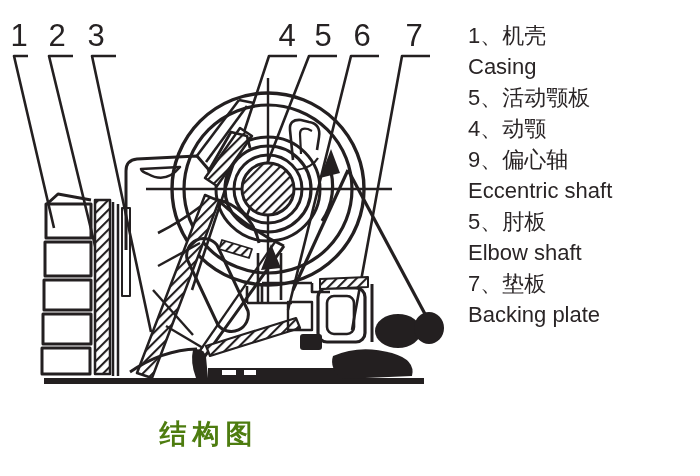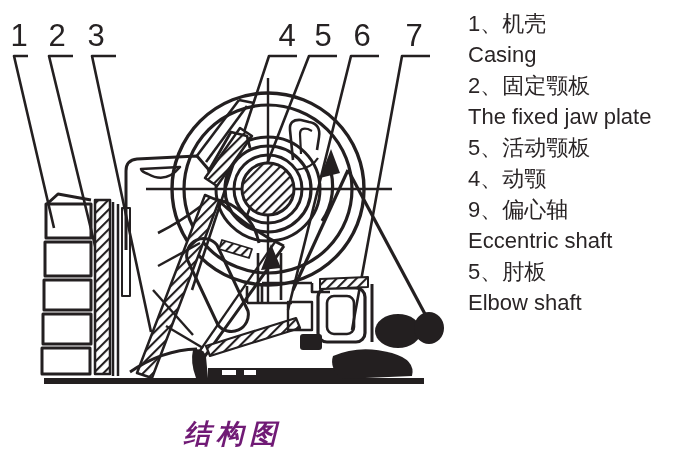--- a/index.html
+++ b/index.html
@@ -8,24 +8,24 @@
     font-family:"Liberation Sans","DejaVu Sans",sans-serif;color:#262223;
   }
   .diagram-svg{position:absolute;left:0;top:0;}
   .callout{
     position:absolute;top:20px;width:26px;text-align:center;
     font-size:31px;font-weight:400;color:#262223;line-height:1;
   }
   .co-1{left:6px;}  .co-2{left:44px;}  .co-3{left:83px;}
   .co-4{left:274px;}.co-5{left:310px;} .co-6{left:349px;} .co-7{left:401px;}
   .caption{
-    position:absolute;left:148px;top:416px;width:170px;text-align:center;
-    font-size:27px;font-weight:700;letter-spacing:6px;color:#701a75;font-style:italic;
+    position:absolute;left:124px;top:416px;width:170px;text-align:center;
+    font-size:27px;font-weight:700;letter-spacing:6px;color:#4d7c0f;
   }
-  .legend{position:absolute;left:468px;top:8px;width:230px;}
+  .legend{position:absolute;left:468px;top:20px;width:230px;}
   .legend-line{
     height:31px;display:flex;align-items:center;
     font-size:22px;color:#2a2526;white-space:nowrap;
   }
 </style>
 </head>
 <body>
 
 <div class="stage">
 
@@ -158,31 +158,31 @@
   <div class="callout co-7">7</div>
 
   <div class="caption">结构图</div>
 
   <div class="legend">
     <div>
       <div class="legend-line">1、机壳</div>
       <div class="legend-line">Casing</div>
     </div>
     <div>
-      <div class="legend-line">2、固定颚板</div>
-      <div class="legend-line">The fixed jaw plate</div>
-    </div>
-    <div>
       <div class="legend-line">5、活动颚板</div>
     </div>
     <div>
       <div class="legend-line">4、动颚</div>
     </div>
     <div>
       <div class="legend-line">9、偏心轴</div>
       <div class="legend-line">Eccentric shaft</div>
     </div>
     <div>
       <div class="legend-line">5、肘板</div>
       <div class="legend-line">Elbow shaft</div>
     </div>
+    <div>
+      <div class="legend-line">7、垫板</div>
+      <div class="legend-line">Backing plate</div>
+    </div>
   </div>
 </div>
 
 </body></html>

